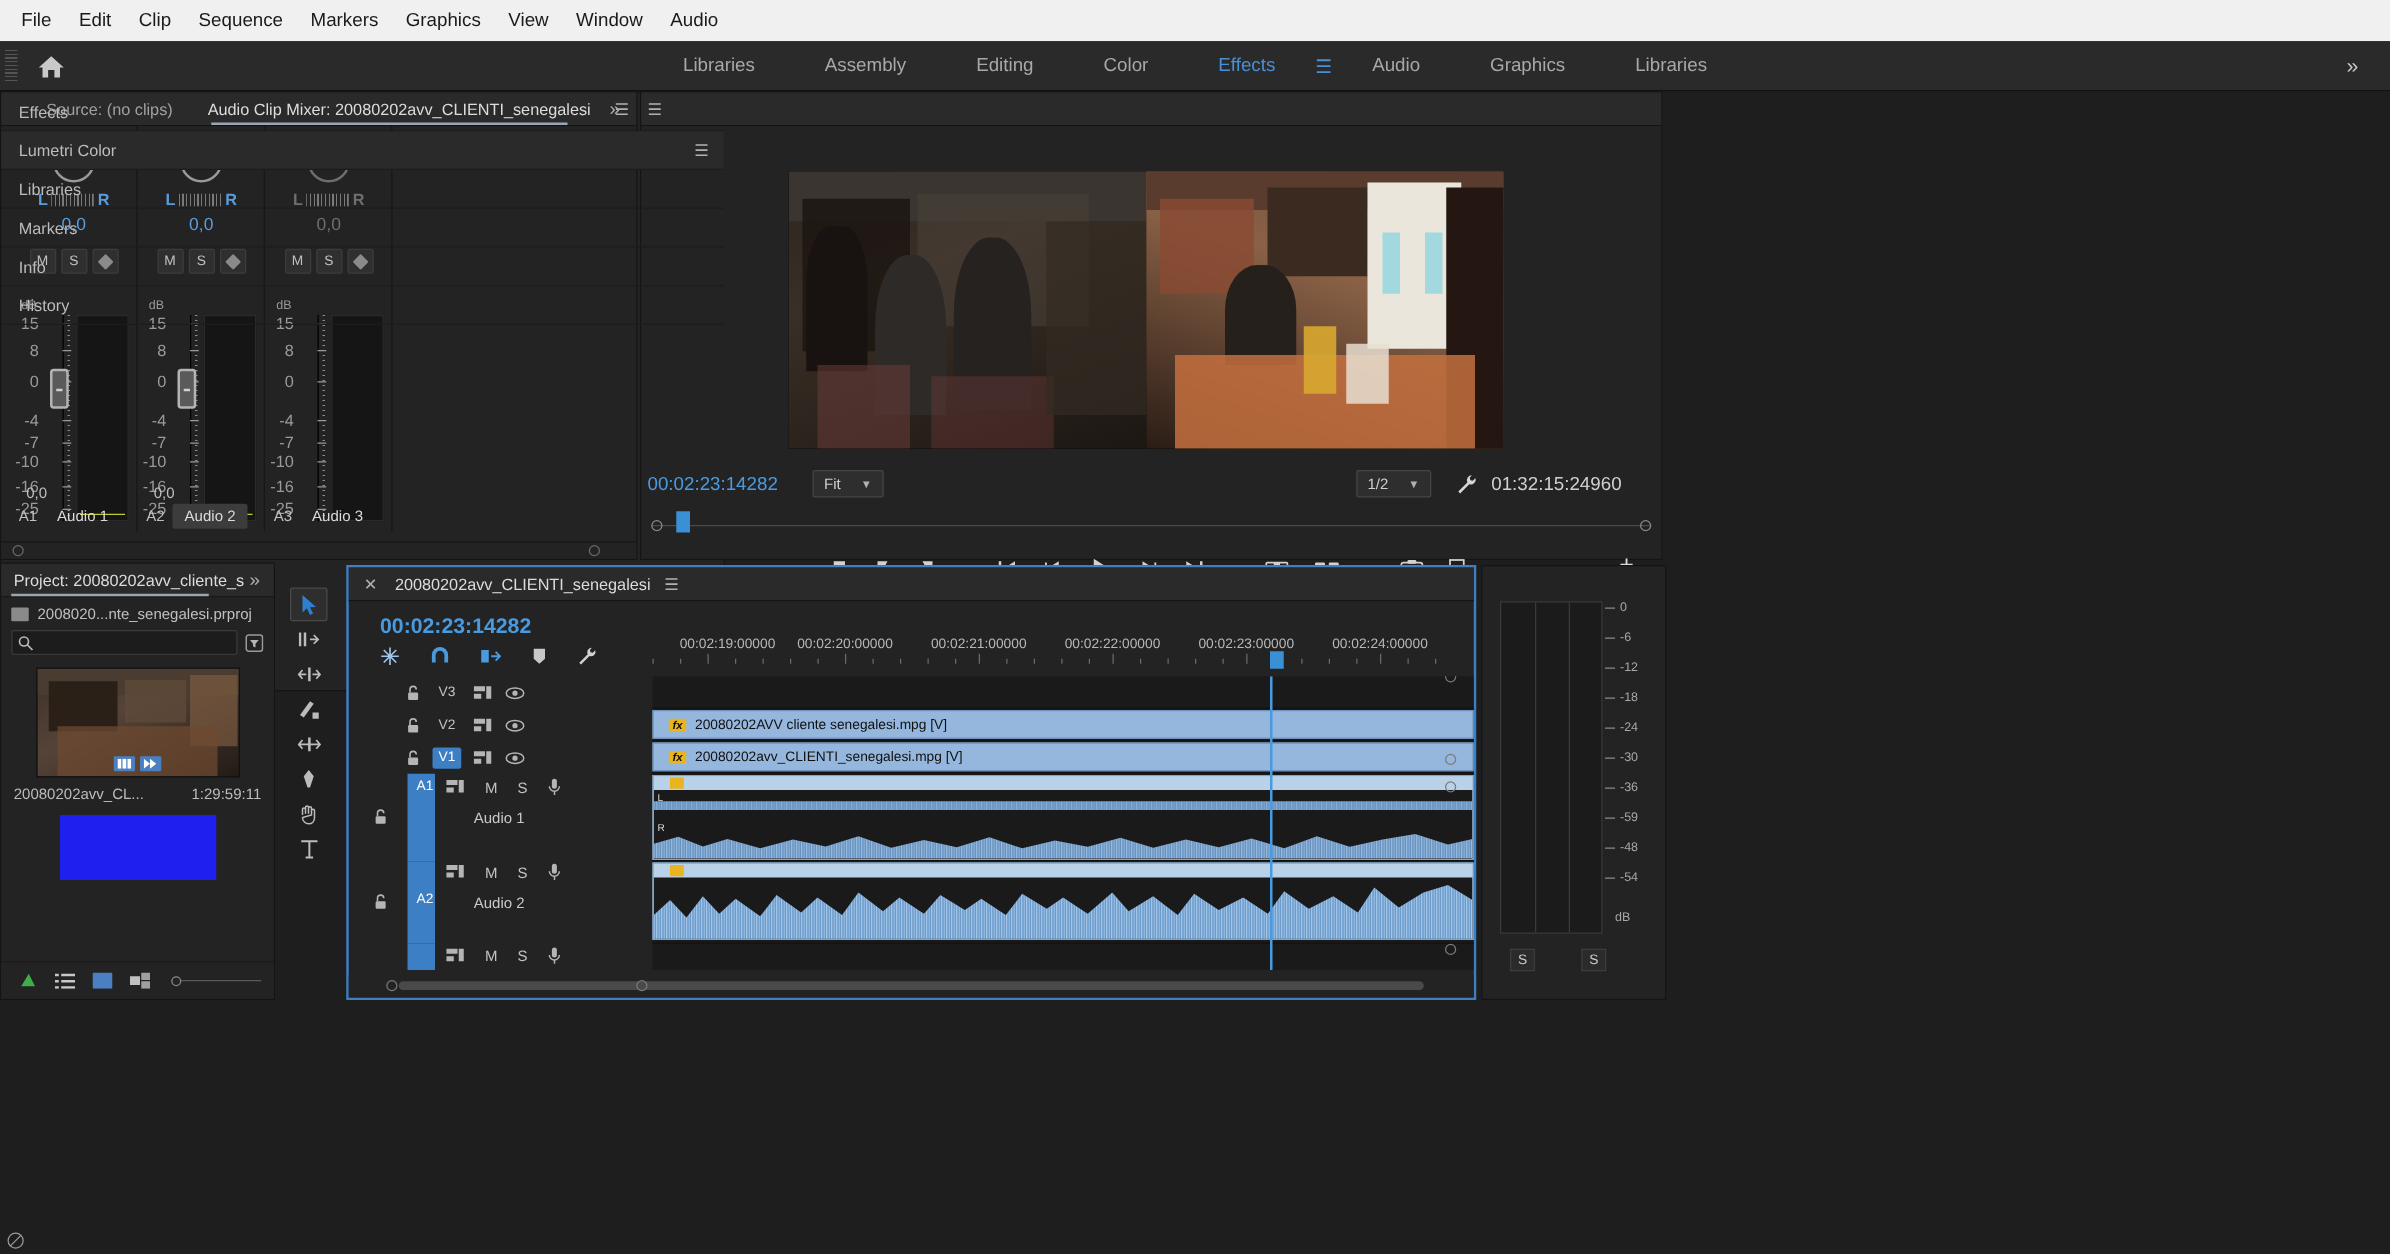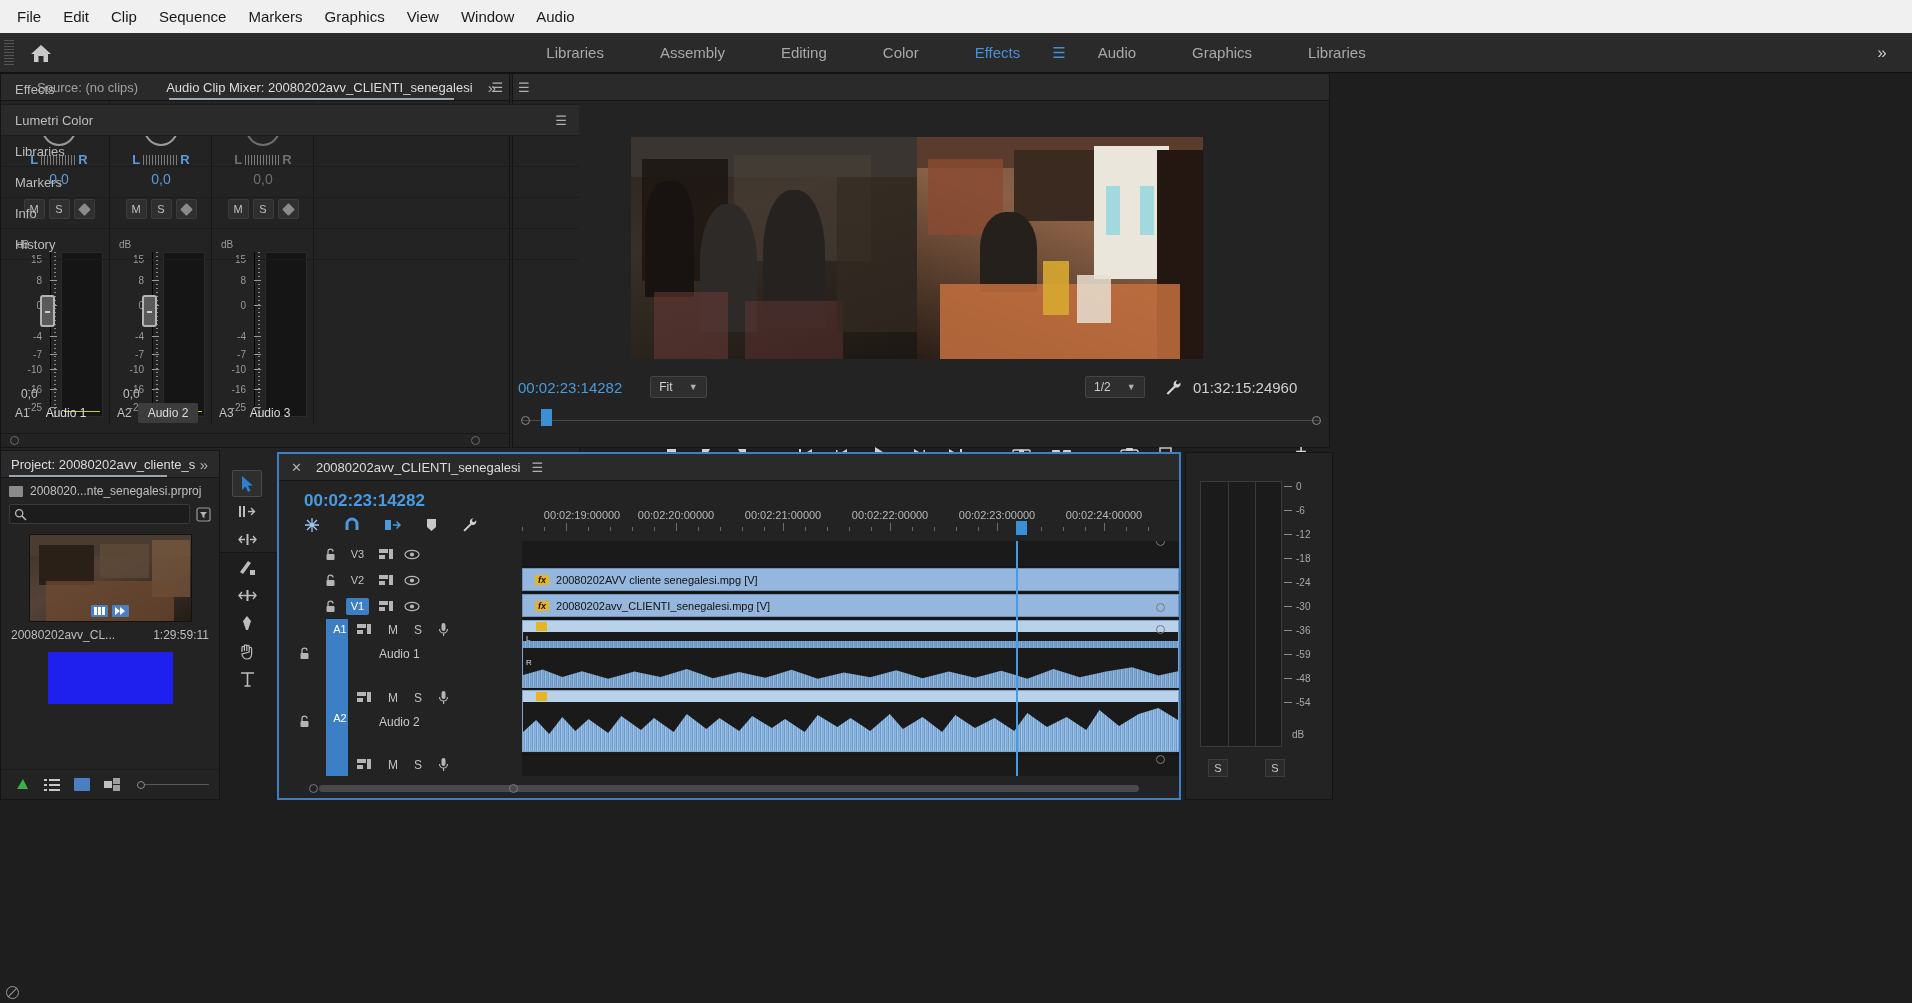--- a/index.html
+++ b/index.html
@@ -67,21 +67,21 @@
   .panval { text-align:center; color: #5a9bdc; font-size: 14px; margin-top: 4px; }
   .panval.dim { color: #6e6e6e; }
   .msrow { display: flex; justify-content: center; gap: 4px; margin-top: 12px; }
   .msbtn { width: 21px; height: 20px; background: #2f2f2f; border: 1px solid #3c3c3c;
     border-radius: 2px; color: #c0c0c0; font-size: 11px; display:flex;
     align-items:center; justify-content:center; }
   .recdot { width: 9px; height: 9px; background: #8a8a8a; transform: rotate(45deg); border-radius:1px; }
   .meterwrap { position: absolute; left: 6px; right: 6px; top: 138px; bottom: 4px; }
   .dblabel { color: #9a9a9a; font-size: 10px; position: absolute; left: 2px; top: 0; }
   .scale { position: absolute; left: 0; top: 13px; bottom: 4px; width: 44px; }
-  .scale .tk { position: absolute; right: 17px; font-size: 10px; color: #9a9a9a; transform: translateY(-50%); text-align: right; }
+  .scale .tk { position: absolute; right: 28px; font-size: 13px; color: #9a9a9a; transform: translateY(-50%); text-align: right; }
   .scale .rail { position: absolute; right: 8px; top: 0; bottom: 0; width: 1px; background: #000; }
   .scale .dots { position:absolute; right: 3px; top: 0; bottom: 0; width: 2px;
     background: repeating-linear-gradient(to bottom,#8a8a8a 0 1px,transparent 1px 4px); }
   .scale .mk { position: absolute; right: 2px; width: 7px; height: 1px; background: #9a9a9a; }
   .fader { position: absolute; right: 4px; width: 15px; height: 32px; background: #5a5a5a;
     border: 2px solid #b4b4b4; border-radius: 3px; }
   .fader::after { content:''; position:absolute; left: 3px; right:3px; top: 50%; height: 2px; background: #d0d0d0; }
   .meterbox { position: absolute; left: 46px; right: 0; top: 13px; bottom: 4px;
     background: #151515; border: 1px solid #2b2b2b; }
   .meterbox .yel { position:absolute; left: 2px; right: 2px; bottom: 4px; height: 1px; background: #c8c830; }

